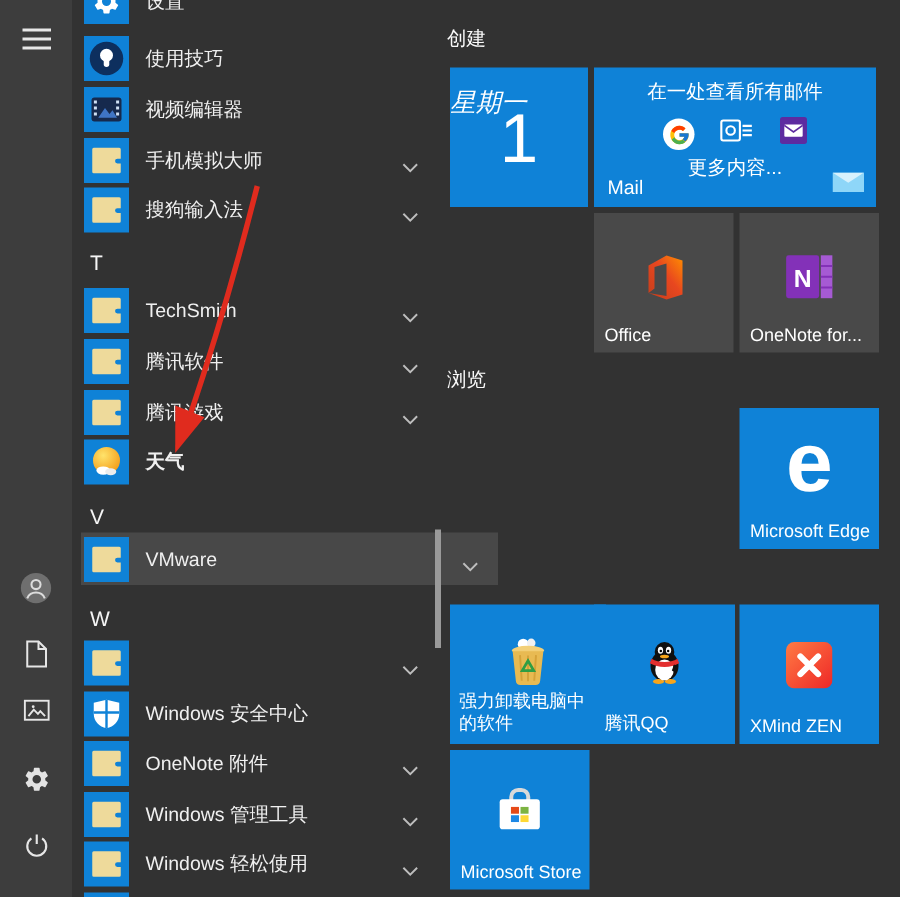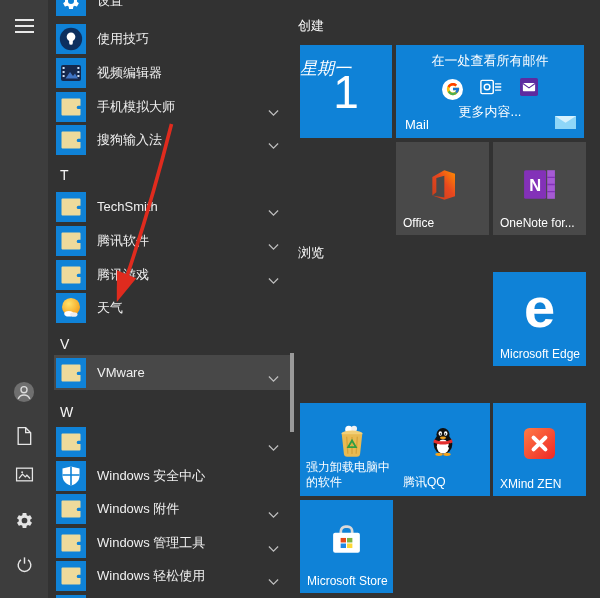--- a/index.html
+++ b/index.html
@@ -191,40 +191,40 @@
       <svg width="24" height="24" viewBox="0 0 24 24">
           <path d="M3.5 3.5h17a1 1 0 0 1 1 1v6.3h-2.2a1.6 1.6 0 1 0 0 3.2h2.2v5.5a1 1 0 0 1-1 1h-17a1 1 0 0 1-1-1v-15a1 1 0 0 1 1-1z" fill="#eeda9b"></path>
         </svg>
     </span>
     <span class="lbl">腾讯软件</span>
     <span class="chev"><svg width="11" height="8" viewBox="0 0 12 8">
           <path d="M1 1.3l5 5 5-5" fill="none" stroke="#bdbdbd" stroke-width="1.4"></path>
         </svg></span>
   </div>
 
-  <div class="row" style="top:291px;">
+  <div class="row" style="top:291px;font-weight:bold;">
     <span class="ic">
       <svg width="26" height="26" viewBox="0 0 24 24">
           <defs>
             <radialGradient id="wg" cx="38%" cy="32%" r="75%">
               <stop offset="0" stop-color="#ffe36b"></stop>
               <stop offset="1" stop-color="#f49b16"></stop>
             </radialGradient>
           </defs>
           <circle cx="12" cy="11" r="8.3" fill="url(#wg)"></circle>
           <ellipse cx="10" cy="17.3" rx="4.2" ry="2.6" fill="#fff"></ellipse>
           <ellipse cx="14.6" cy="18" rx="3.4" ry="2.1" fill="#ececec"></ellipse>
         </svg>
     </span>
     <span class="lbl">天气</span>
   </div>
 
   <div class="sec" style="top:334px;">V</div>
 
-  <div class="row hl" style="top:355px;height:35px;">
+  <div class="row hl" style="top:355px;height:35px;padding-left:40px;">
     <span class="ic" style="top:2.5px;">
       <svg width="24" height="24" viewBox="0 0 24 24">
           <path d="M3.5 3.5h17a1 1 0 0 1 1 1v6.3h-2.2a1.6 1.6 0 1 0 0 3.2h2.2v5.5a1 1 0 0 1-1 1h-17a1 1 0 0 1-1-1v-15a1 1 0 0 1 1-1z" fill="#eeda9b"></path>
         </svg>
     </span>
     <span class="lbl" style="line-height:35px;">VMware</span>
     <span class="chev" style="top:14px;"><svg width="11" height="8" viewBox="0 0 12 8">
           <path d="M1 1.3l5 5 5-5" fill="none" stroke="#bdbdbd" stroke-width="1.4"></path>
         </svg></span>
   </div>
@@ -251,21 +251,21 @@
     </span>
     <span class="lbl">Windows 安全中心</span>
   </div>
 
   <div class="row" style="top:492px;">
     <span class="ic">
       <svg width="24" height="24" viewBox="0 0 24 24">
           <path d="M3.5 3.5h17a1 1 0 0 1 1 1v6.3h-2.2a1.6 1.6 0 1 0 0 3.2h2.2v5.5a1 1 0 0 1-1 1h-17a1 1 0 0 1-1-1v-15a1 1 0 0 1 1-1z" fill="#eeda9b"></path>
         </svg>
     </span>
-    <span class="lbl">Windows 附件</span>
+    <span class="lbl">OneNote 附件</span>
     <span class="chev"><svg width="11" height="8" viewBox="0 0 12 8">
           <path d="M1 1.3l5 5 5-5" fill="none" stroke="#bdbdbd" stroke-width="1.4"></path>
         </svg></span>
   </div>
 
   <div class="row" style="top:526px;">
     <span class="ic">
       <svg width="24" height="24" viewBox="0 0 24 24">
           <path d="M3.5 3.5h17a1 1 0 0 1 1 1v6.3h-2.2a1.6 1.6 0 1 0 0 3.2h2.2v5.5a1 1 0 0 1-1 1h-17a1 1 0 0 1-1-1v-15a1 1 0 0 1 1-1z" fill="#eeda9b"></path>
         </svg>

